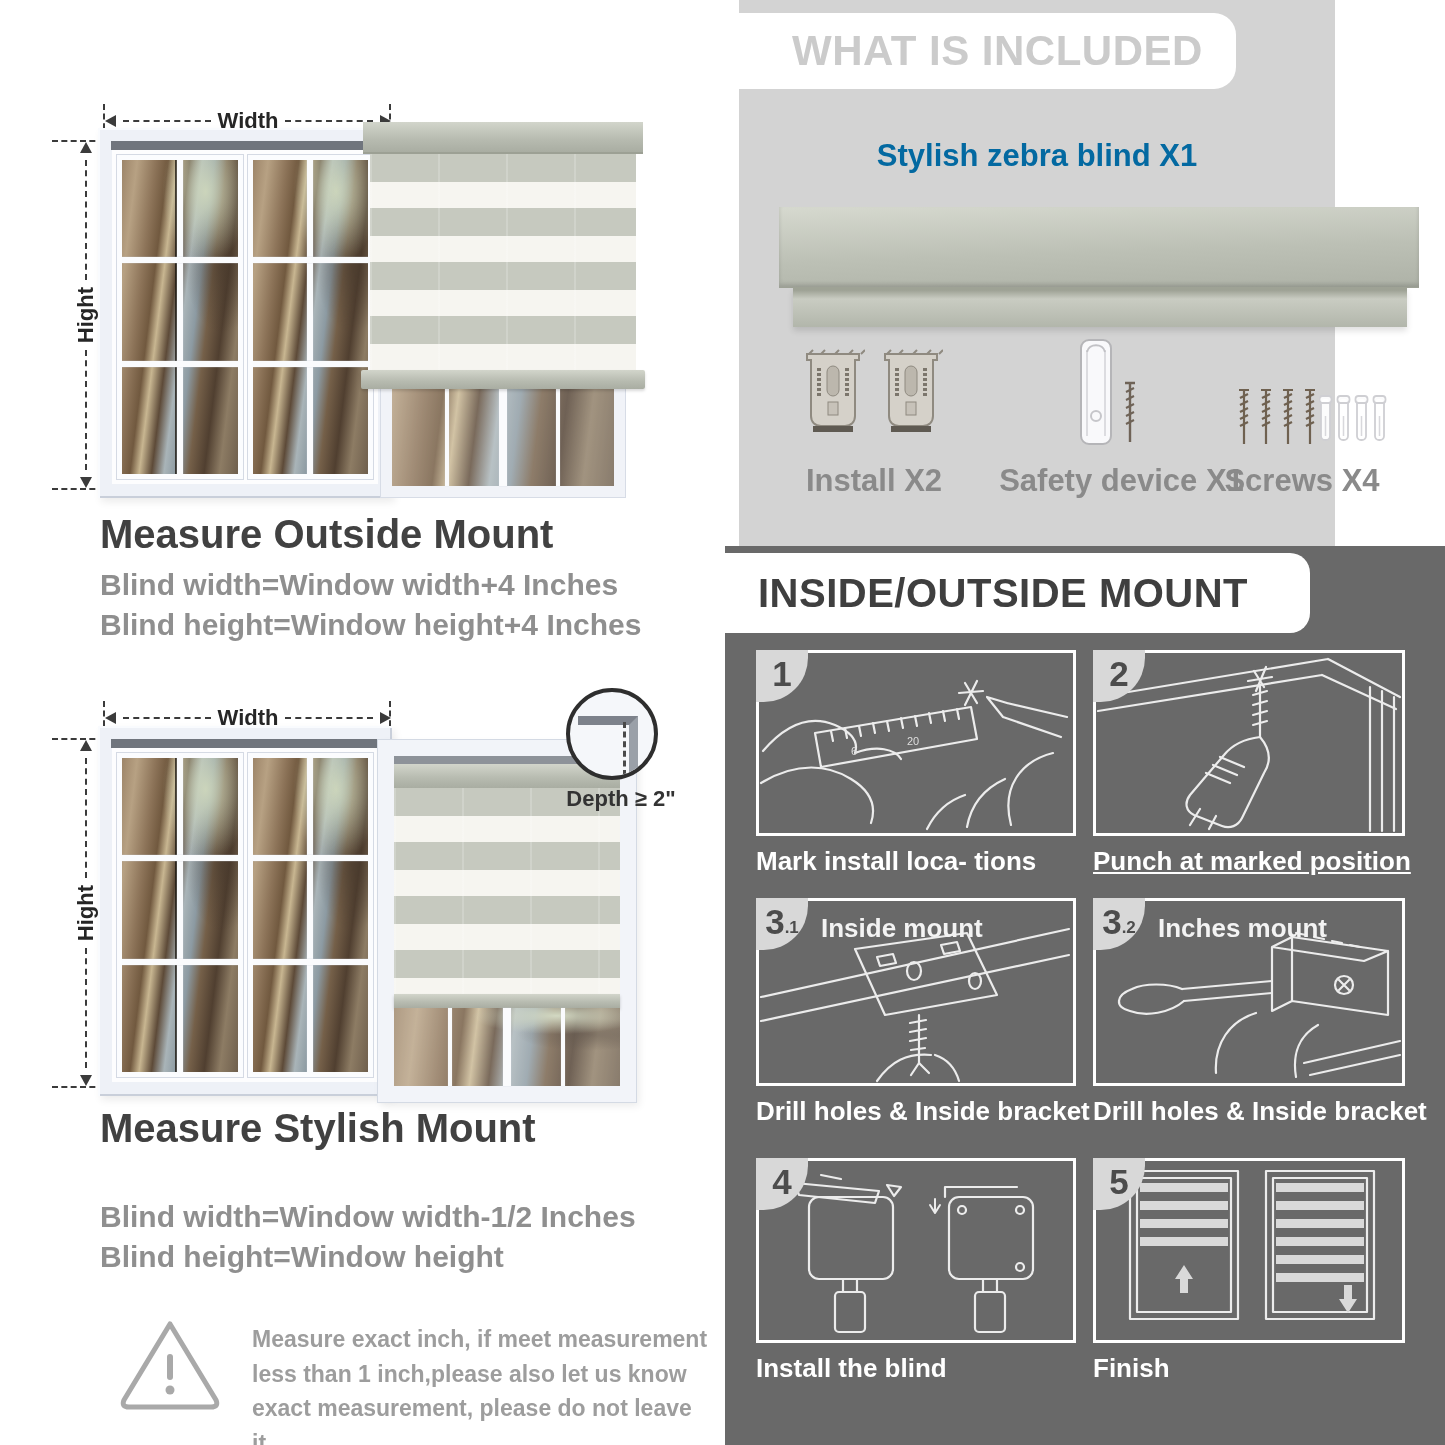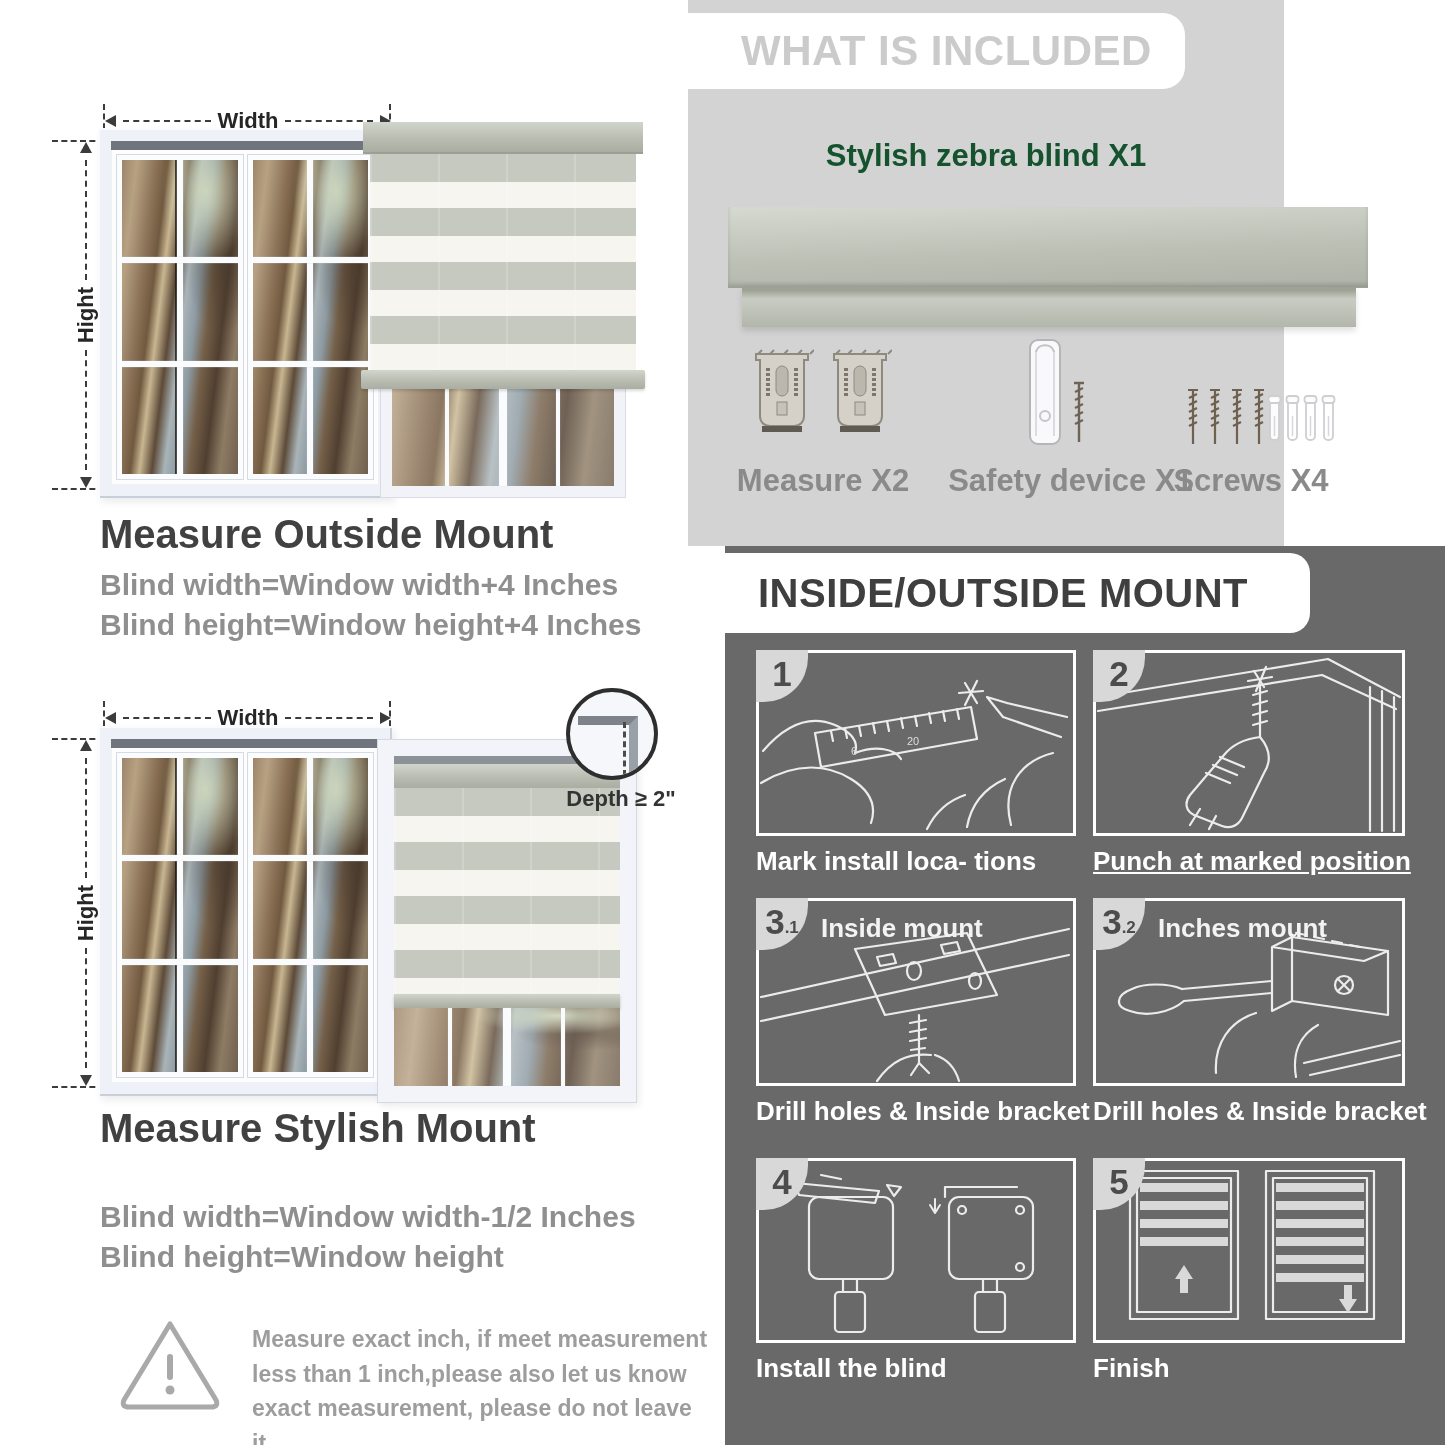--- a/index.html
+++ b/index.html
@@ -52,23 +52,23 @@
   
   .frame2{position:absolute;inset:0;border:16px solid #f2f4f9;box-shadow:inset 0 0 0 1px #d9dee8,0 0 0 1px #d4dae4,3px 4px 8px rgba(0,0,0,.08);background:#fff;box-sizing:border-box;}
   
   .mag{position:absolute;width:92px;height:92px;border-radius:50%;border:4px solid #2e2e2e;background:#f5f7fa;overflow:hidden;box-sizing:border-box;z-index:5;}
   .mag-frame{position:absolute;left:8px;top:24px;right:16px;bottom:-6px;border-top:9px solid #7d828b;border-right:9px solid #9aa0a8;}
   .mag-dash{position:absolute;right:28px;top:30px;bottom:0;border-left:3px dashed #4a4a4a;}
   .depth-label{position:absolute;font-size:22px;font-weight:bold;color:#333;}
   
   .warn-text{position:absolute;font-size:23px;font-weight:bold;color:#9d9d9d;line-height:1.5;}
   
-  .panel-included{position:absolute;left:688px;top:0;width:596px;height:546px;background:#d3d3d3;}
+  .panel-included{position:absolute;left:739px;top:0;width:596px;height:546px;background:#d3d3d3;}
   .panel-mount{position:absolute;left:725px;top:546px;width:720px;height:899px;background:#696969;}
-  .product-label{position:absolute;left:0;top:138px;width:100%;text-align:center;font-size:31px;font-weight:bold;color:#14532d;}
+  .product-label{position:absolute;left:0;top:138px;width:100%;text-align:center;font-size:31px;font-weight:bold;color:#0369a1;}
   .rail-main{position:absolute;left:40px;top:207px;width:640px;height:80px;
      background:linear-gradient(178deg,#d6d9cf,#bcc0b5 55%,#aeb2a7);box-shadow:inset 0 -3px 4px rgba(0,0,0,.14),0 1px 0 #9da195;}
   .rail-lip{position:absolute;left:54px;top:287px;width:614px;height:40px;
      background:linear-gradient(180deg,#9ea295 0 8%,#c9ccc2 30%,#b2b6ab);box-shadow:0 4px 6px rgba(0,0,0,.12);}
   .item-label{position:absolute;top:463px;text-align:center;font-size:31px;font-weight:bold;color:#8a8a8a;white-space:nowrap;}
   
   .step-box{position:absolute;border:3px solid #fff;box-sizing:border-box;}
   .step-caption{position:absolute;font-size:26px;font-weight:bold;color:#fff;white-space:nowrap;}
   .badge{position:absolute;left:-3px;top:-3px;width:52px;height:52px;background:#d8d8d8;border-radius:0 0 85% 0;
          display:flex;align-items:flex-start;justify-content:center;color:#4c4c4c;}
@@ -265,21 +265,21 @@
         <rect x="20" y="6" width="9" height="42" rx="4"></rect>
           <rect x="18.5" y="4" width="12" height="7" rx="3"></rect>
         <rect x="38" y="6" width="9" height="42" rx="4"></rect>
           <rect x="36.5" y="4" width="12" height="7" rx="3"></rect>
         <rect x="56" y="6" width="9" height="42" rx="4"></rect>
           <rect x="54.5" y="4" width="12" height="7" rx="3"></rect>
       </g>
       <path d="M6.5 24 L6.5 44 M24.5 24 L24.5 44 M42.5 24 L42.5 44 M60.5 24 L60.5 44" stroke="#d8d8dc" stroke-width="1.5"></path>
     </svg>
 
-    <div class="item-label" style="left:30px;width:210px;">Measure X2</div>
+    <div class="item-label" style="left:30px;width:210px;">Install X2</div>
     <div class="item-label" style="left:255px;width:255px;">Safety device X1</div>
     <div class="item-label" style="left:478px;width:170px;">Screws X4</div>
   </div>
 
   <div class="panel-mount">
     <div class="banner banner-mount">
       <span>INSIDE/OUTSIDE MOUNT</span>
     </div>
 
     <div class="step-box" style="left:31px;top:104px;width:320px;height:186px;">

